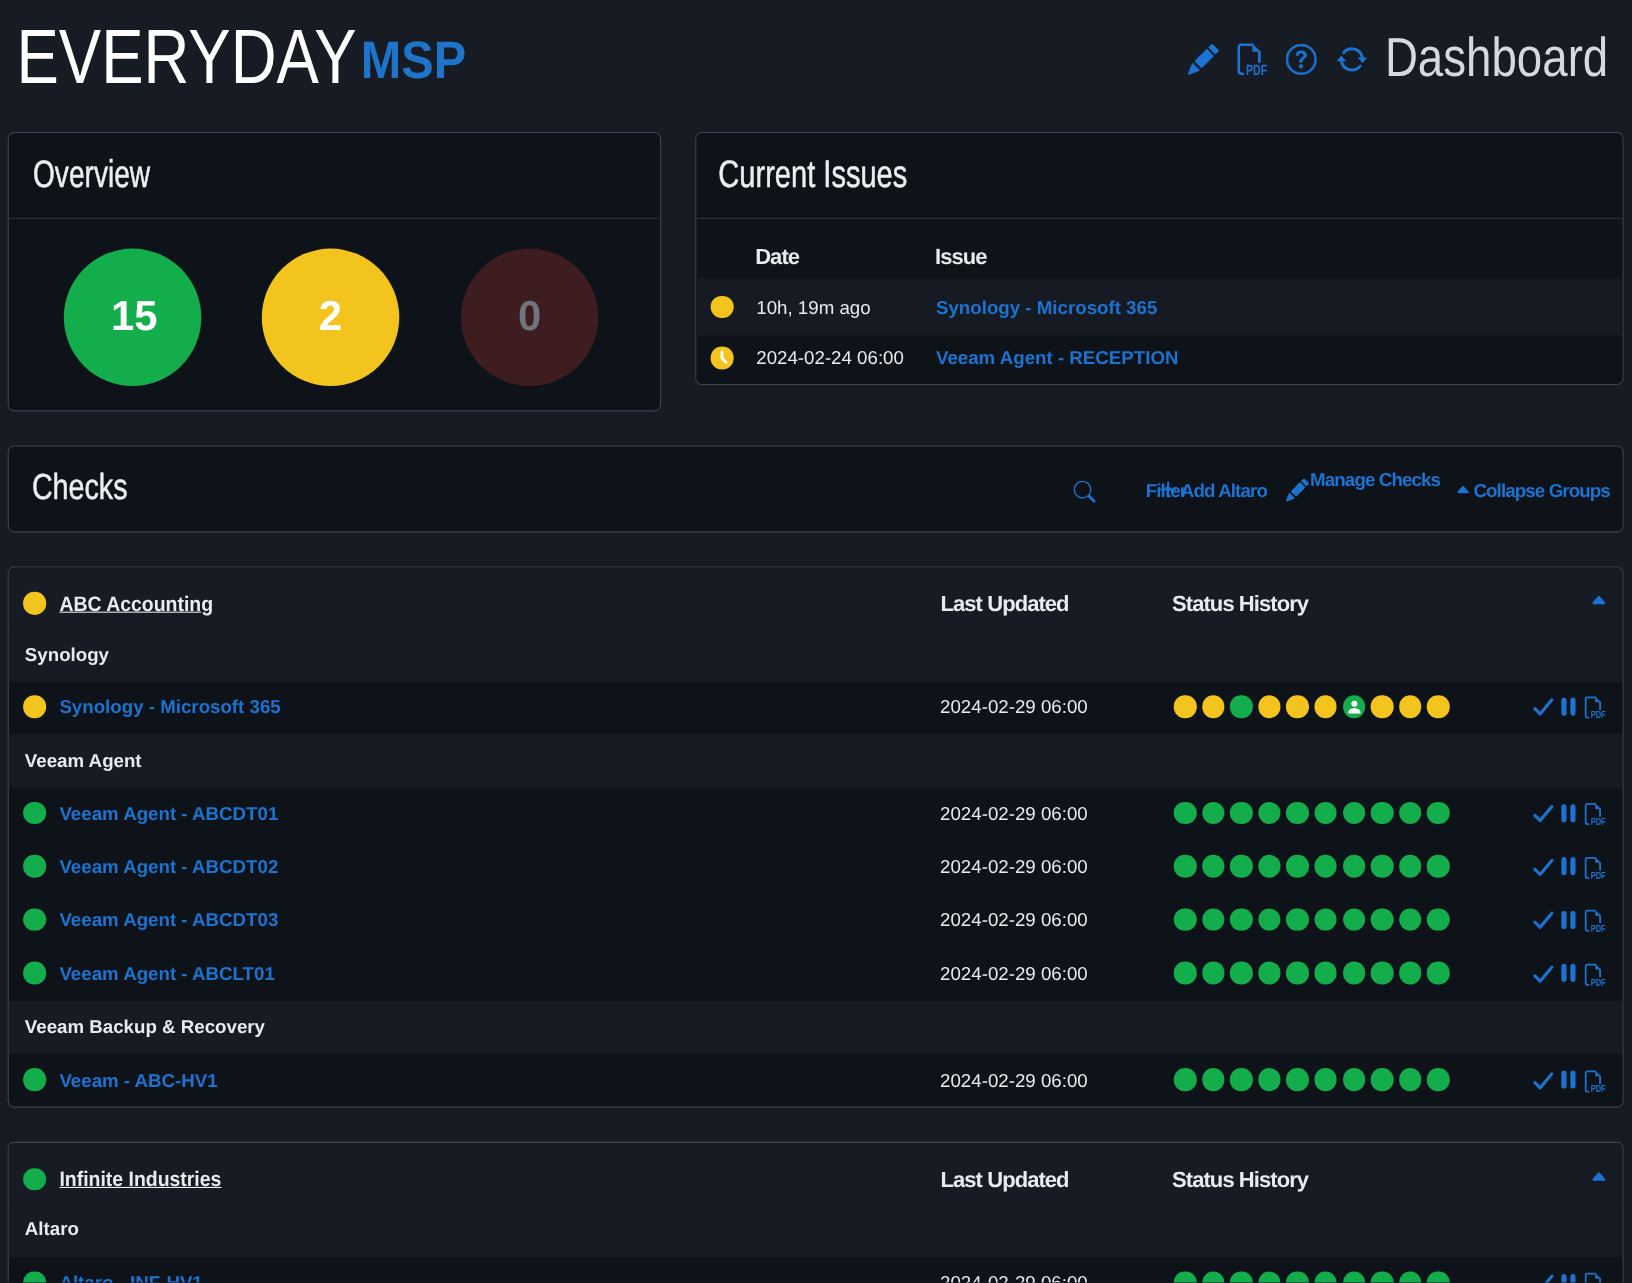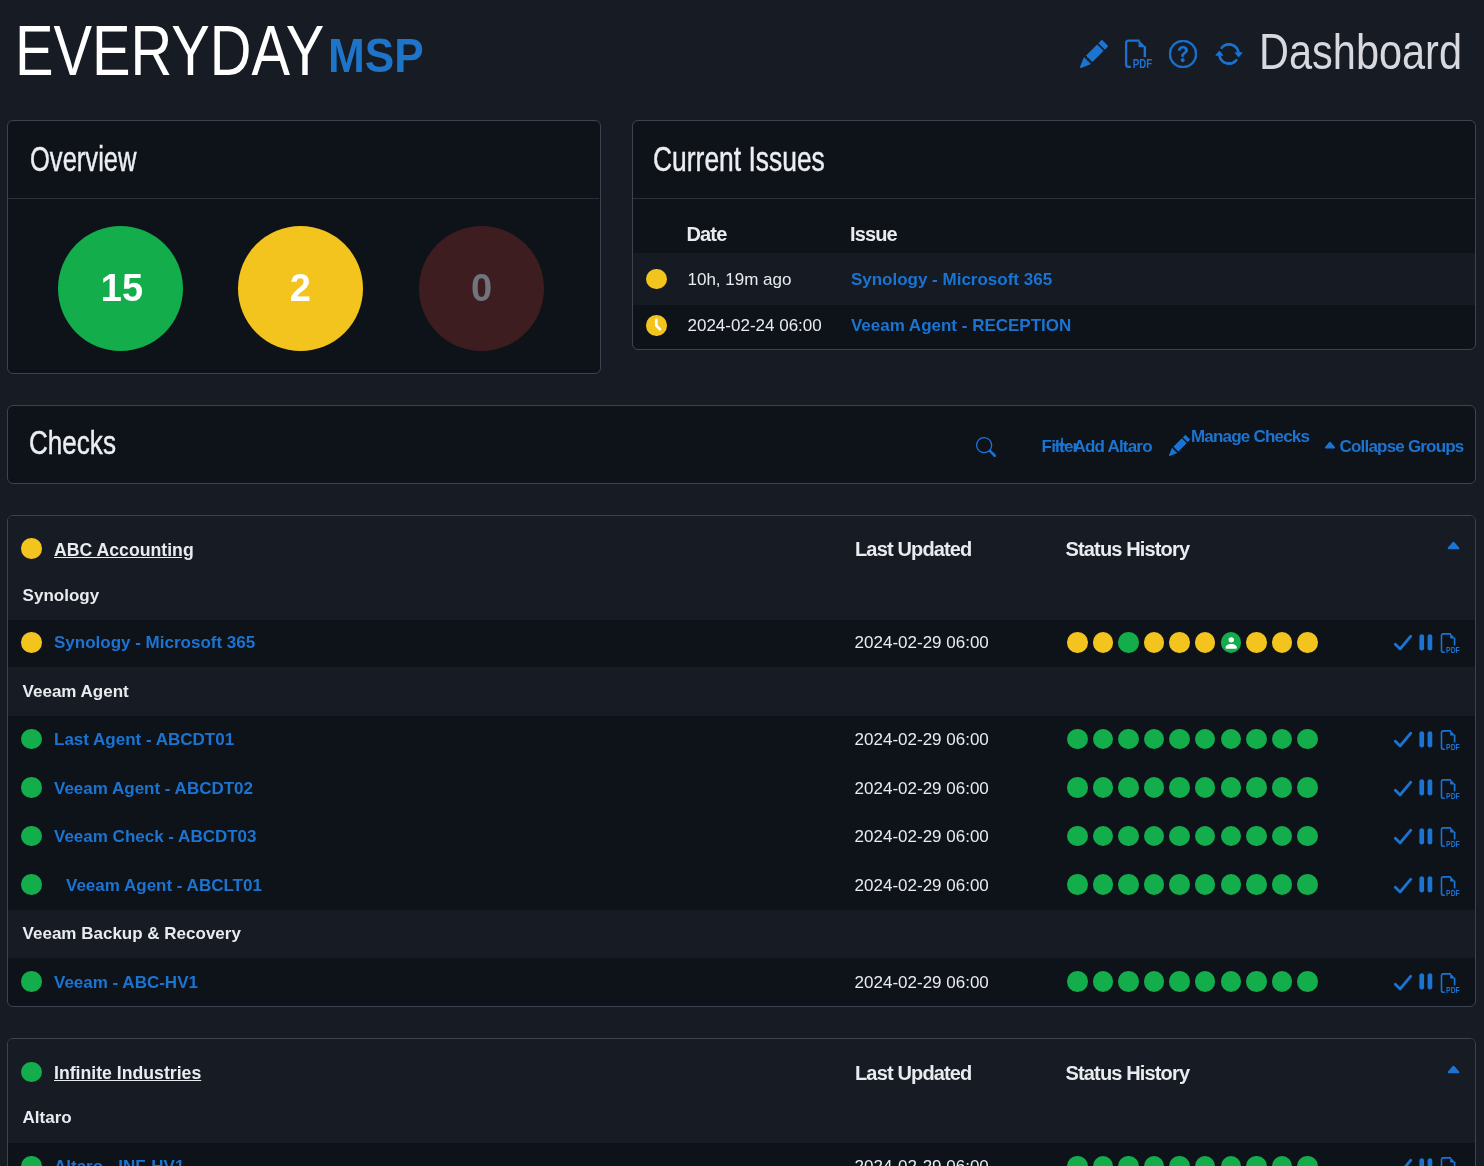--- a/index.html
+++ b/index.html
@@ -124,21 +124,21 @@
     </svg>
 <div style="position:absolute;left:47.5px;top:1px;"><svg width="21" height="22" viewBox="0 0 21 22" fill="none">
         <path d="M10.9 1.9 H3.2 Q1.5 1.9 1.5 3.6 V18.6 Q1.5 20.3 3.2 20.3 H4.8" stroke="#1b74d1" stroke-width="1.6" fill="none"></path>
         <path d="M10.2 1.2 L15.4 6.4 H10.2 Z" fill="#1b74d1"></path>
         <path d="M14.6 5.9 V13.4" stroke="#1b74d1" stroke-width="1.7"></path>
         <text x="6.1" y="21" font-family="Liberation Sans" font-size="9.4" font-weight="700" fill="#1b74d1" textLength="13.6" lengthAdjust="spacingAndGlyphs">PDF</text>
       </svg></div>
 </div>
 <span class="abs t17 b wt" style="left:22.6px;top:682.6px;">Veeam Agent</span>
 <div class="dot g" style="left:21.1px;top:728.95px;width:20.5px;height:20.5px;"></div>
-<span class="abs t17 b blue" style="left:54px;top:731.0px;">Last Agent - ABCDT01</span>
+<span class="abs t17 b blue" style="left:54px;top:731.0px;">Veeam Agent - ABCDT01</span>
 <span class="abs t17 wt" style="left:854.6px;top:731.0px;">2024-02-29 06:00</span>
 <div class="shd" style="top:728.95px;"><i class="g"></i><i class="g"></i><i class="g"></i><i class="g"></i><i class="g"></i><i class="g"></i><i class="g"></i><i class="g"></i><i class="g"></i><i class="g"></i></div>
 <div class="rowicons" style="top:728.2px;">
 <svg style="position:absolute;left:1px;top:1.9px" width="20" height="19" viewBox="0 0 20 19" fill="none">
       <path d="M2.3 11.2 L7.1 16 L17.8 3.2" stroke="#1b74d1" stroke-width="2.8" stroke-linecap="round" stroke-linejoin="round"></path>
     </svg>
 <svg style="position:absolute;left:27px;top:2.7px" width="14" height="17" viewBox="0 0 14 17" fill="#1b74d1">
       <rect x="0.4" y="0.2" width="4.7" height="16.4" rx="2.35"></rect>
       <rect x="8.6" y="0.2" width="4.7" height="16.4" rx="2.35"></rect>
     </svg>
@@ -162,40 +162,40 @@
       <rect x="8.6" y="0.2" width="4.7" height="16.4" rx="2.35"></rect>
     </svg>
 <div style="position:absolute;left:47.5px;top:1px;"><svg width="21" height="22" viewBox="0 0 21 22" fill="none">
         <path d="M10.9 1.9 H3.2 Q1.5 1.9 1.5 3.6 V18.6 Q1.5 20.3 3.2 20.3 H4.8" stroke="#1b74d1" stroke-width="1.6" fill="none"></path>
         <path d="M10.2 1.2 L15.4 6.4 H10.2 Z" fill="#1b74d1"></path>
         <path d="M14.6 5.9 V13.4" stroke="#1b74d1" stroke-width="1.7"></path>
         <text x="6.1" y="21" font-family="Liberation Sans" font-size="9.4" font-weight="700" fill="#1b74d1" textLength="13.6" lengthAdjust="spacingAndGlyphs">PDF</text>
       </svg></div>
 </div>
 <div class="dot g" style="left:21.1px;top:825.95px;width:20.5px;height:20.5px;"></div>
-<span class="abs t17 b blue" style="left:54px;top:828.0px;">Veeam Check - ABCDT03</span>
+<span class="abs t17 b blue" style="left:54px;top:828.0px;">Veeam Agent - ABCDT03</span>
 <span class="abs t17 wt" style="left:854.6px;top:828.0px;">2024-02-29 06:00</span>
 <div class="shd" style="top:825.95px;"><i class="g"></i><i class="g"></i><i class="g"></i><i class="g"></i><i class="g"></i><i class="g"></i><i class="g"></i><i class="g"></i><i class="g"></i><i class="g"></i></div>
 <div class="rowicons" style="top:825.2px;">
 <svg style="position:absolute;left:1px;top:1.9px" width="20" height="19" viewBox="0 0 20 19" fill="none">
       <path d="M2.3 11.2 L7.1 16 L17.8 3.2" stroke="#1b74d1" stroke-width="2.8" stroke-linecap="round" stroke-linejoin="round"></path>
     </svg>
 <svg style="position:absolute;left:27px;top:2.7px" width="14" height="17" viewBox="0 0 14 17" fill="#1b74d1">
       <rect x="0.4" y="0.2" width="4.7" height="16.4" rx="2.35"></rect>
       <rect x="8.6" y="0.2" width="4.7" height="16.4" rx="2.35"></rect>
     </svg>
 <div style="position:absolute;left:47.5px;top:1px;"><svg width="21" height="22" viewBox="0 0 21 22" fill="none">
         <path d="M10.9 1.9 H3.2 Q1.5 1.9 1.5 3.6 V18.6 Q1.5 20.3 3.2 20.3 H4.8" stroke="#1b74d1" stroke-width="1.6" fill="none"></path>
         <path d="M10.2 1.2 L15.4 6.4 H10.2 Z" fill="#1b74d1"></path>
         <path d="M14.6 5.9 V13.4" stroke="#1b74d1" stroke-width="1.7"></path>
         <text x="6.1" y="21" font-family="Liberation Sans" font-size="9.4" font-weight="700" fill="#1b74d1" textLength="13.6" lengthAdjust="spacingAndGlyphs">PDF</text>
       </svg></div>
 </div>
 <div class="dot g" style="left:21.1px;top:874.45px;width:20.5px;height:20.5px;"></div>
-<span class="abs t17 b blue" style="left:54px;top:876.5px;margin-left:12px;">Veeam Agent - ABCLT01</span>
+<span class="abs t17 b blue" style="left:54px;top:876.5px;">Veeam Agent - ABCLT01</span>
 <span class="abs t17 wt" style="left:854.6px;top:876.5px;">2024-02-29 06:00</span>
 <div class="shd" style="top:874.45px;"><i class="g"></i><i class="g"></i><i class="g"></i><i class="g"></i><i class="g"></i><i class="g"></i><i class="g"></i><i class="g"></i><i class="g"></i><i class="g"></i></div>
 <div class="rowicons" style="top:873.7px;">
 <svg style="position:absolute;left:1px;top:1.9px" width="20" height="19" viewBox="0 0 20 19" fill="none">
       <path d="M2.3 11.2 L7.1 16 L17.8 3.2" stroke="#1b74d1" stroke-width="2.8" stroke-linecap="round" stroke-linejoin="round"></path>
     </svg>
 <svg style="position:absolute;left:27px;top:2.7px" width="14" height="17" viewBox="0 0 14 17" fill="#1b74d1">
       <rect x="0.4" y="0.2" width="4.7" height="16.4" rx="2.35"></rect>
       <rect x="8.6" y="0.2" width="4.7" height="16.4" rx="2.35"></rect>
     </svg>

